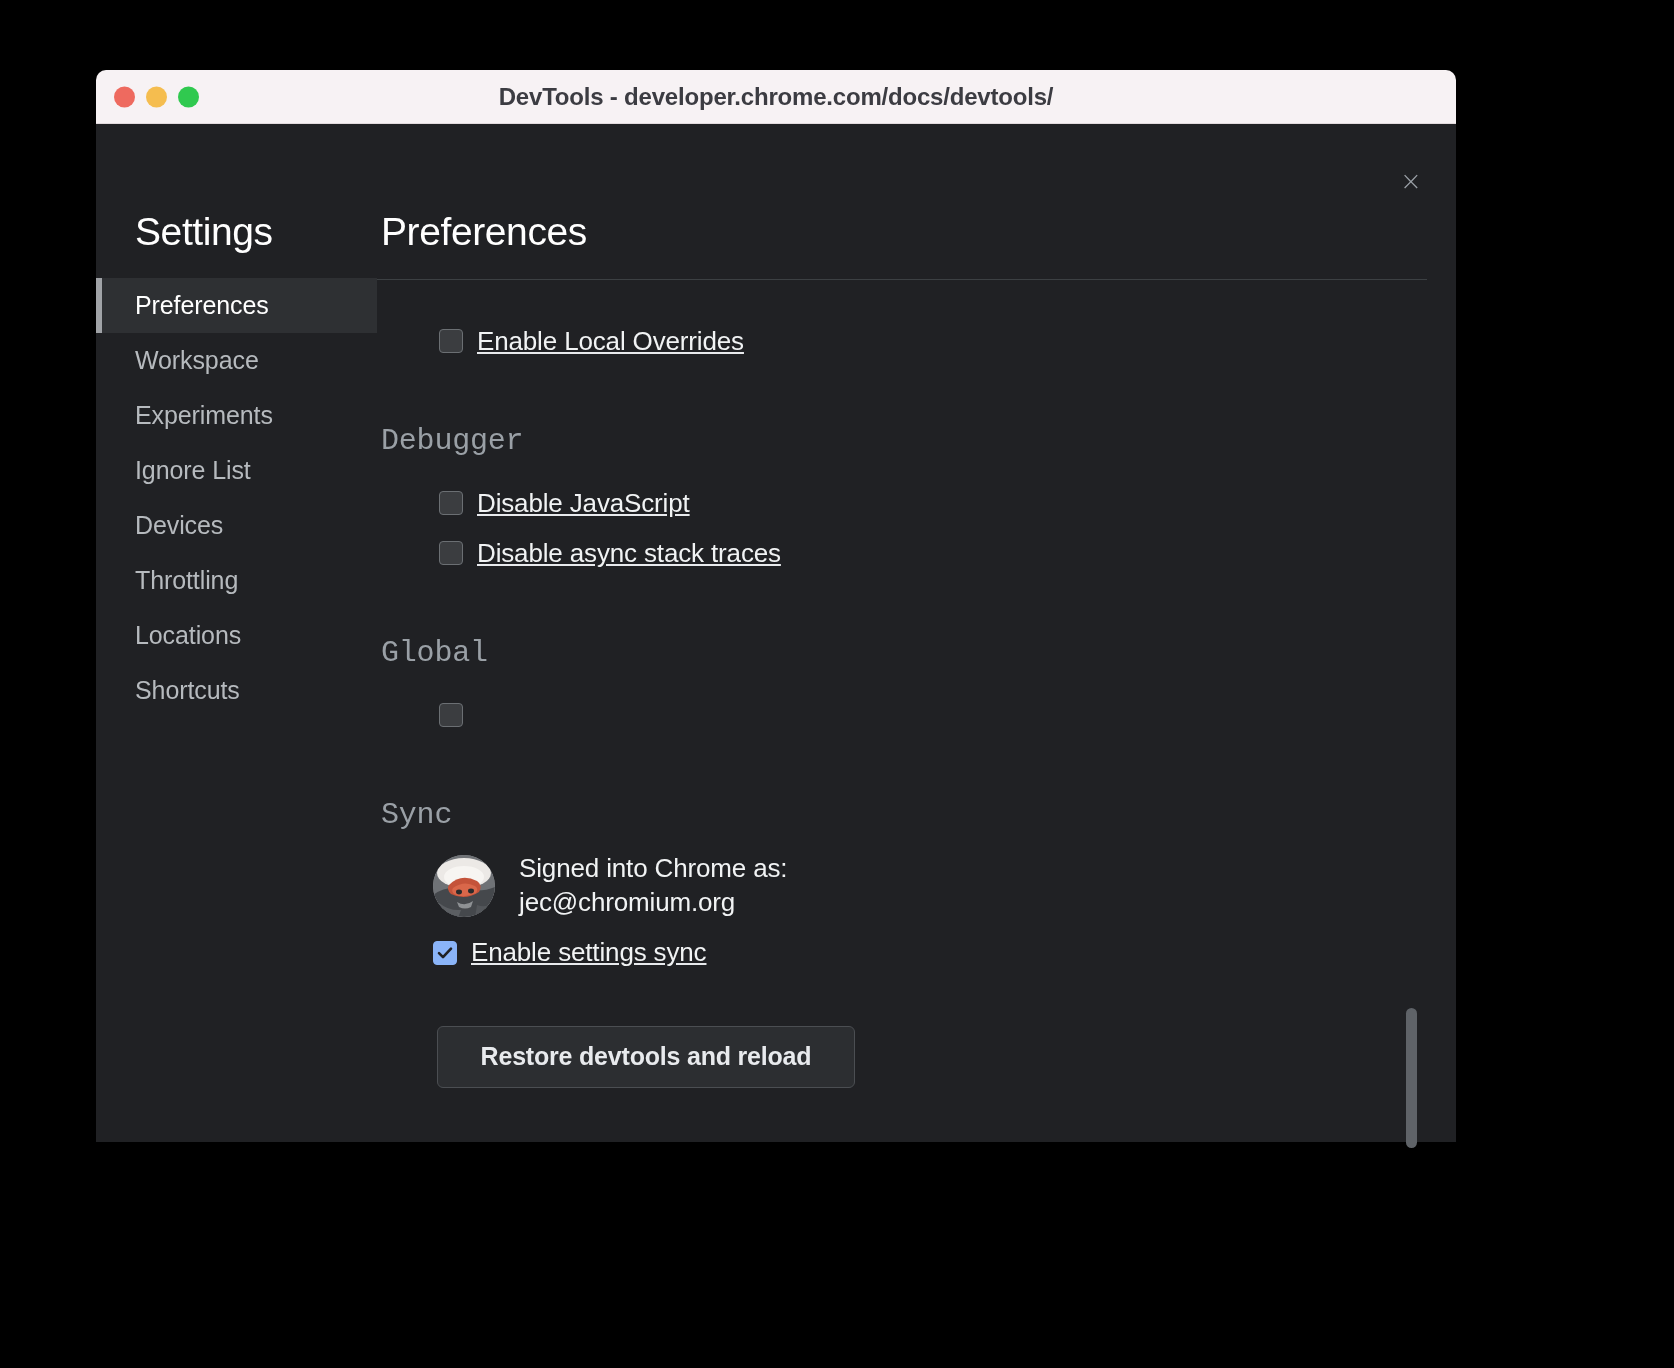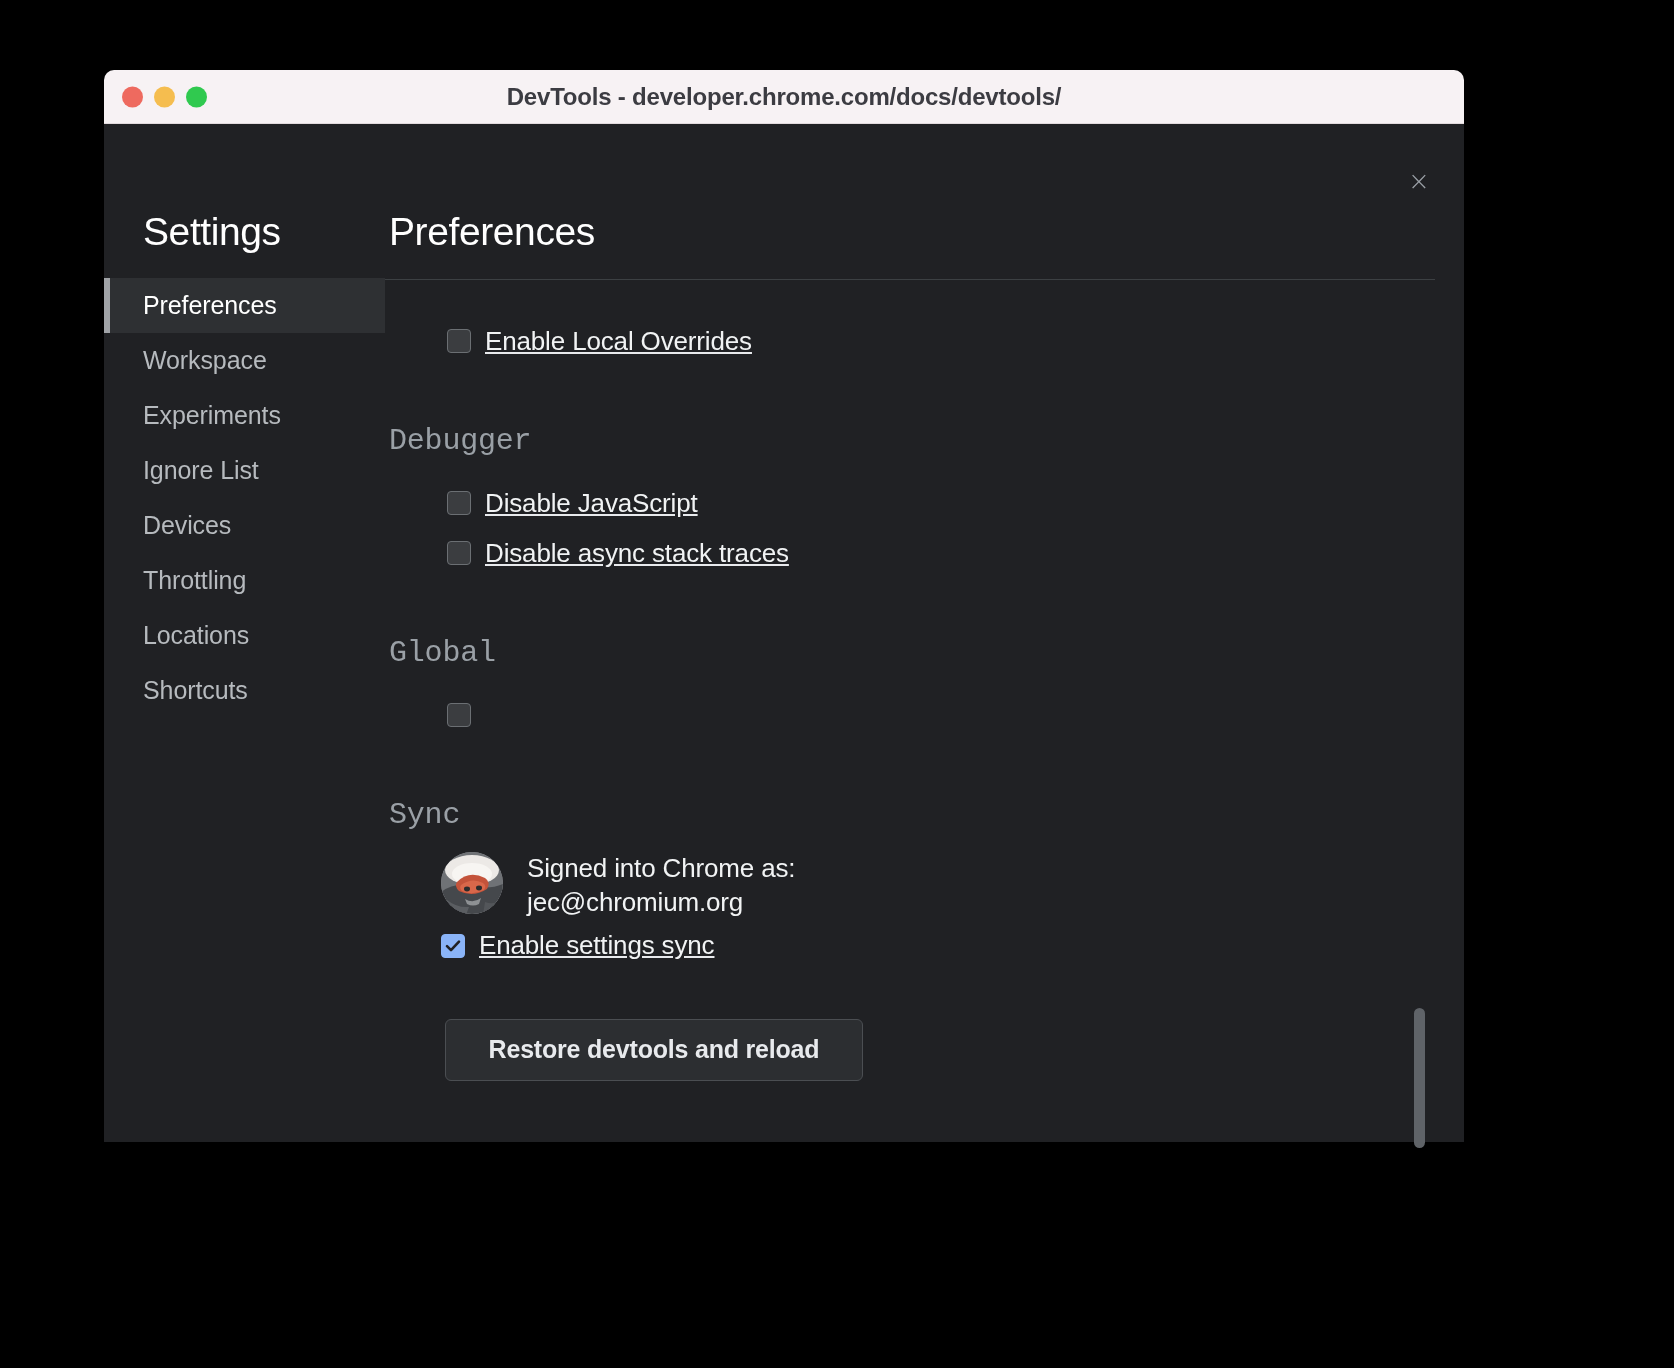--- a/index.html
+++ b/index.html
@@ -6,21 +6,21 @@
   html, body {
     width: 1674px; height: 1368px;
     background: #000000;
     font-family: "Liberation Sans", sans-serif;
     overflow: hidden;
   }
 
   
   #window {
     position: absolute;
-    left: 104px; top: 70px;
+    left: 96px; top: 70px;
     width: 1360px; height: 1232px;
     border-radius: 10px 10px 0 0;
     overflow: hidden;
     box-shadow: 0 0 52px 14px rgba(0,0,0,0.92),
                 0 0 120px 40px rgba(0,0,0,0.75);
   }
 
   
   #titlebar {
     position: relative;
@@ -179,24 +179,24 @@
   .cb-label {
     font-size: 26px;
     color: #f1f3f4;
     letter-spacing: -0.15px;
     white-space: nowrap;
   }
 
   
   .account-row {
     display: flex;
-    align-items: flex-start;
+    align-items: center;
     padding-left: 52px;
     margin-top: 16px;
-    margin-bottom: 1px;
+    margin-bottom: 8px;
   }
   .avatar {
     width: 62px; height: 62px;
     border-radius: 50%;
     flex: 0 0 62px;
     margin-right: 24px;
     overflow: hidden;
     background: #8d8f93;
     position: relative;
   }

